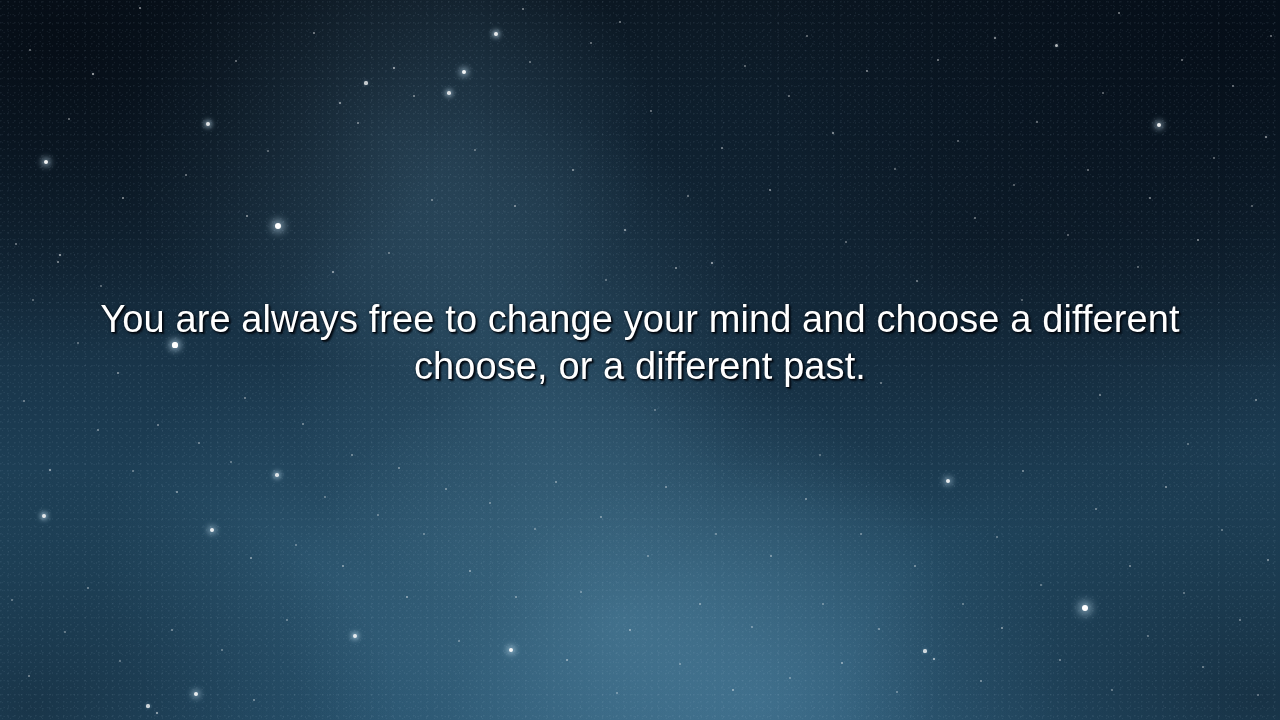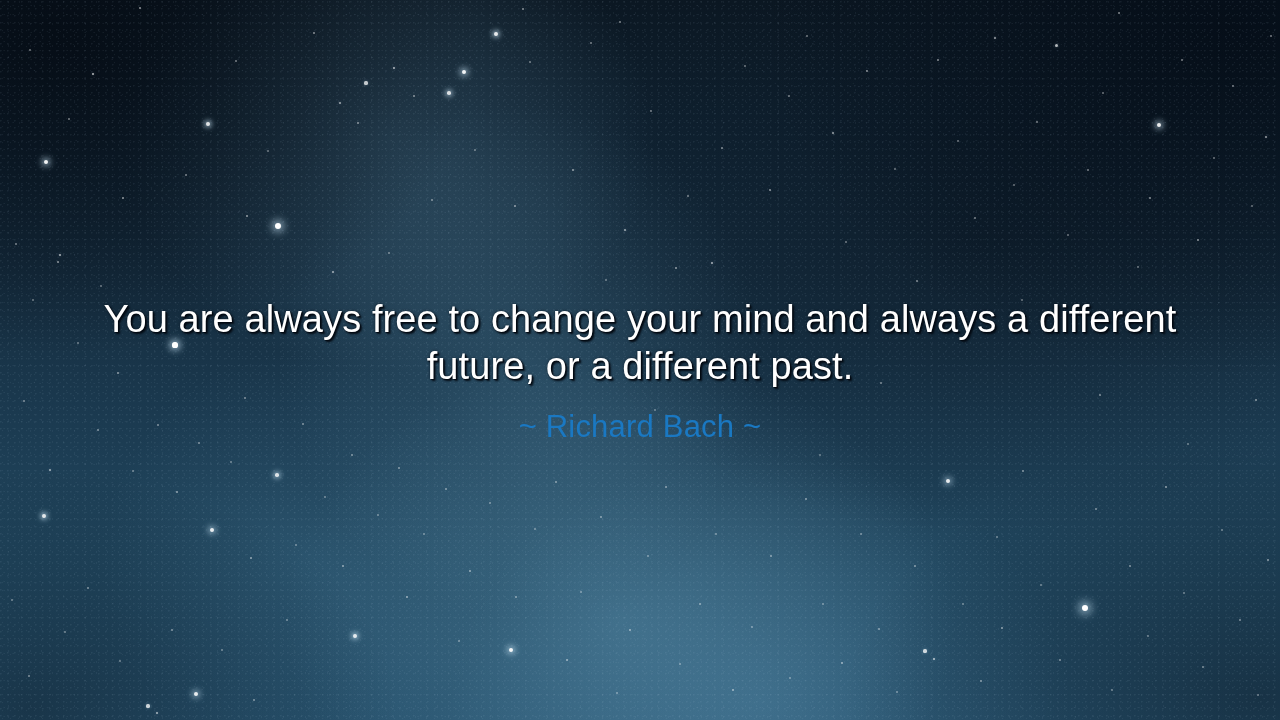--- a/index.html
+++ b/index.html
@@ -312,17 +312,16 @@
       <div class="star" style="left: 1254.8px; top: 398.8px; width: 2.4px; height: 2.4px; opacity: 0.52; background: rgb(255, 255, 255);"></div>
       <div class="star" style="left: 29px; top: 49px; width: 2px; height: 2px; opacity: 0.42; background: rgb(255, 255, 255);"></div>
       <div class="star" style="left: 267px; top: 150px; width: 2px; height: 2px; opacity: 0.4; background: rgb(255, 255, 255);"></div>
       <div class="star" style="left: 474px; top: 149px; width: 2px; height: 2px; opacity: 0.4; background: rgb(255, 255, 255);"></div>
       <div class="star" style="left: 654px; top: 409px; width: 2px; height: 2px; opacity: 0.38; background: rgb(255, 255, 255);"></div>
       <div class="star" style="left: 819px; top: 454px; width: 2px; height: 2px; opacity: 0.38; background: rgb(255, 255, 255);"></div>
       <div class="star" style="left: 954px; top: 329px; width: 2px; height: 2px; opacity: 0.38; background: rgb(255, 255, 255);"></div>
     </div>
 
   <div id="text-block">
-    <div id="quote-text">You are always free to change your mind and always a different future, or a different past.</div>
-    <div id="quote-attribution">~ Richard Bach ~</div>
+    <div id="quote-text">You are always free to change your mind and choose a different choose, or a different past.</div>
   </div>
 
 </div>
 
 </body></html>

